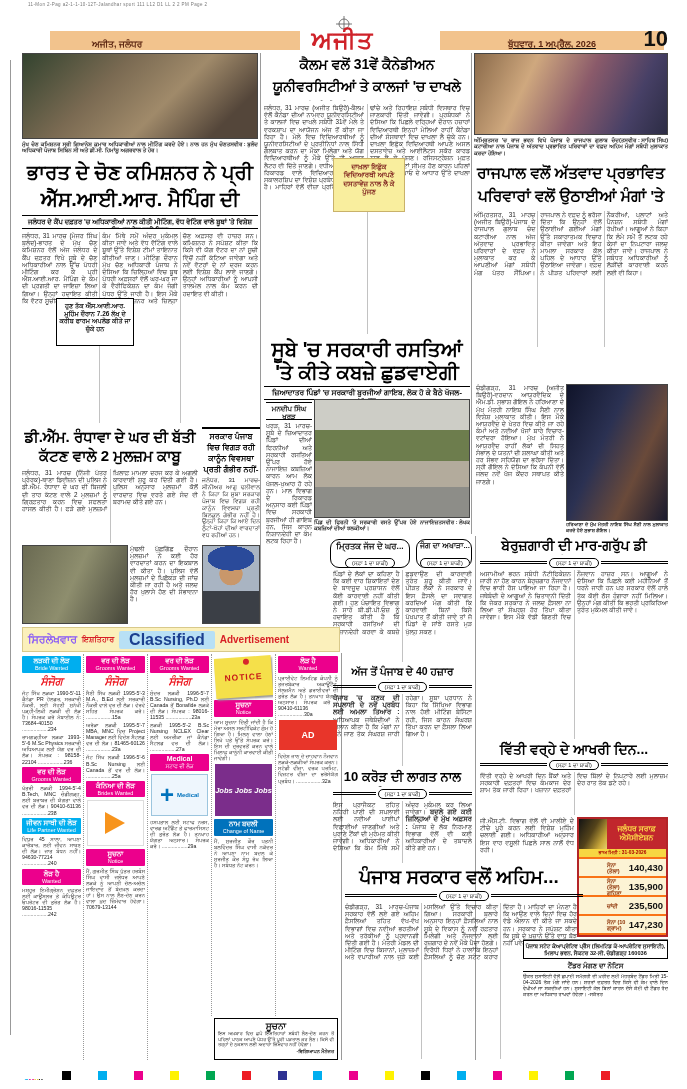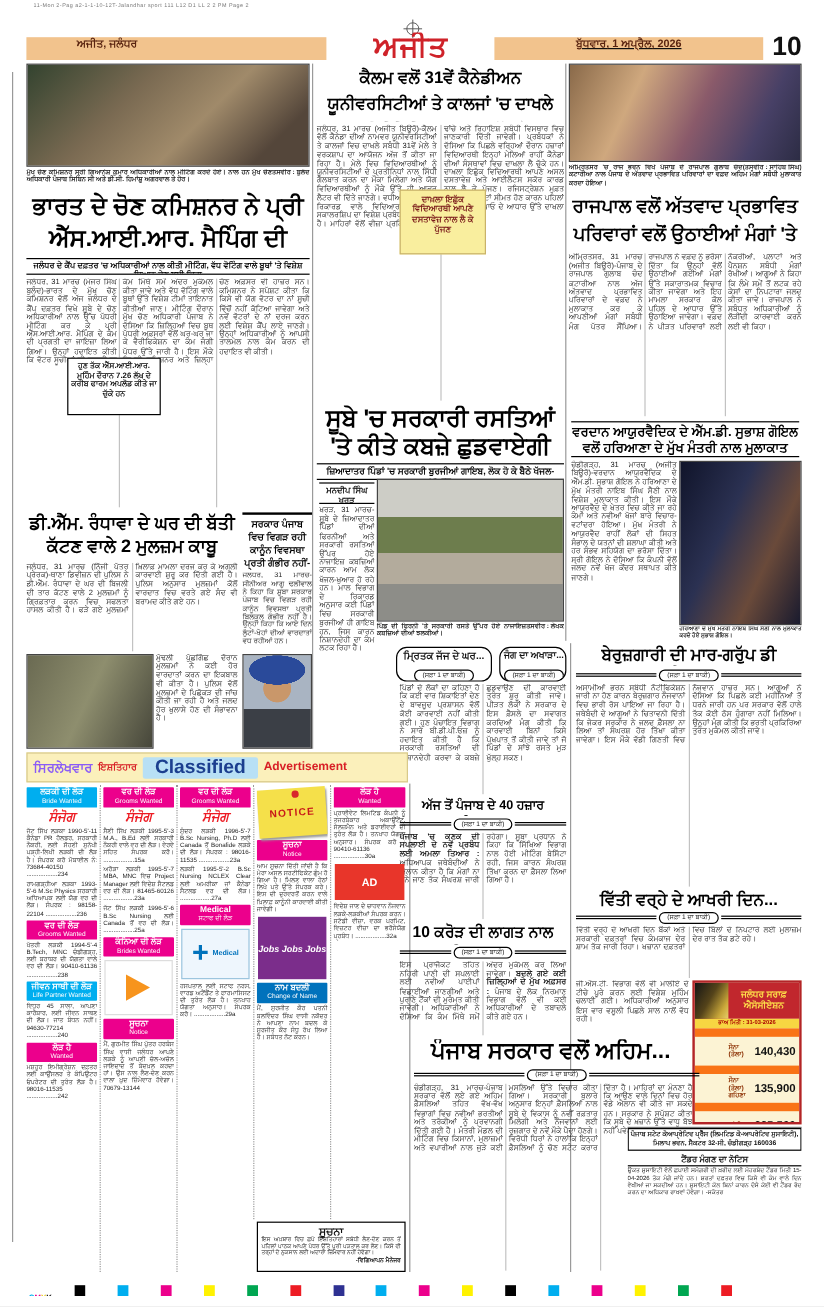--- a/index.html
+++ b/index.html
@@ -2,21 +2,21 @@
 <html><head>
 <meta charset="utf-8">
 <style>
   html,body{margin:0;padding:0;background:#d9d9d9;}
   *{box-sizing:border-box;}
   #page{position:relative;width:687px;height:1089px;background:#fff;margin:0 auto;overflow:hidden;
         font-family:"Liberation Sans","DejaVu Sans",sans-serif;color:#111;}
   .abs{position:absolute;overflow:hidden;}
   
   .printer-line{font-size:4.5px;color:#777;letter-spacing:.4px;white-space:nowrap;}
-  .mast-bar{background:#f2c38d;display:flex;align-items:flex-start;}
+  .mast-bar{background:#f2c38d;display:flex;align-items:flex-end;margin-left:28px;}
   .mast-txt{font-size:9px;font-weight:bold;color:#5a2410;}
   .logo{color:#cf2229;font-size:24px;font-weight:bold;text-align:center;line-height:26px;letter-spacing:1px;}
   .pagenum{font-size:22px;font-weight:bold;text-align:right;line-height:25px;}
   .vrule{position:absolute;width:0;border-left:1px solid #9a9a9a;}
   .vrule.dot{border-left:1px dotted #999;}
   .edge{position:absolute;background:#999;}
   
   .photo{border:1px solid #444;}
   .ph-a{background:linear-gradient(135deg,#33432f,#7a6a52 35%,#a08a6a 60%,#54463a 85%);}
   .ph-c{background:linear-gradient(115deg,#8a6a4a,#cfa87e 28%,#8a5a6a 55%,#474066 80%,#2c2c44);}
@@ -45,21 +45,21 @@
   .contbox{border:1.3px solid #000;border-radius:9px;background:#fff;text-align:center;padding:1px 3px;}
   .contbox .t{font-size:8.5px;font-weight:bold;line-height:10px;white-space:nowrap;}
   .contbox .pill{display:inline-block;}
   .minihead{font-weight:bold;font-size:6.8px;}
   
   .rates{border:2px solid #b32428;background:#fcf3d4;}
   .rates-head{display:flex;height:30px;background:#c1272d;}
   .rates-thumb{width:28px;height:100%;}
   .rates-org{flex:1;text-align:center;color:#ffe24a;font-weight:bold;font-size:7.5px;line-height:9px;padding-top:5px;}
   .rates-date{background:#f7d642;color:#a00;font-size:4.8px;font-weight:bold;text-align:center;line-height:8px;height:8px;}
-  .rate-row{display:flex;border-top:7px solid #f97316;height:31px;align-items:center;padding-left:26px;}
+  .rate-row{display:flex;border-top:2px solid #f97316;height:19px;align-items:center;padding-left:26px;}
   .rate-label{width:42px;font-size:5.6px;font-weight:bold;color:#8b2e00;padding-left:2px;line-height:6px;}
   .rate-value{flex:1;font-size:9.5px;font-weight:bold;text-align:right;padding-right:3px;color:#111;}
   
   .banner{background:#fbf0bb;display:flex;align-items:center;gap:5px;padding:0 5px;border:1px solid #d8c98a;}
   .banner .t1{color:#8b5cf6;font-size:11px;font-weight:bold;}
   .banner .t2{color:#d81f26;font-size:8px;font-weight:bold;}
   .banner .t3{color:#1b3f8f;font-size:16px;font-weight:bold;background:#b8e0f5;padding:0 10px;border-radius:2px;}
   .banner .t4{color:#d81f26;font-size:10px;font-weight:bold;}
   .cl-col{position:absolute;overflow:hidden;}
   .cl-head{display:none;color:#fff;text-align:center;padding:1px 0;margin:2px 0;border-radius:1px;}
@@ -174,21 +174,20 @@
   </div>
 
   <div class="abs photo ph-c" style="left:474px;top:53px;width:194px;height:82px;"></div>
   <div class="abs cap" style="left:474px;top:137px;width:194px;height:22px;">
     <span class="credit">(ਤਸਵੀਰ : ਸਾਹਿਬ ਸਿੰਘ)</span>
     <span>ਅੰਮ੍ਰਿਤਸਰ 'ਚ ਰਾਜ ਭਵਨ ਵਿਖੇ ਪੰਜਾਬ ਦੇ ਰਾਜਪਾਲ ਗੁਲਾਬ ਚੰਦ ਕਟਾਰੀਆ ਨਾਲ ਪੰਜਾਬ ਦੇ ਅੱਤਵਾਦ ਪ੍ਰਭਾਵਿਤ ਪਰਿਵਾਰਾਂ ਦਾ ਵਫ਼ਦ ਅਹਿਮ ਮੰਗਾਂ ਸਬੰਧੀ ਮੁਲਾਕਾਤ ਕਰਦਾ ਹੋਇਆ।</span>
   </div>
   <div class="abs hl" style="left:474px;top:161px;width:194px;height:48px;font-size:15.5px;line-height:23px;">ਰਾਜਪਾਲ ਵਲੋਂ ਅੱਤਵਾਦ ਪ੍ਰਭਾਵਿਤ ਪਰਿਵਾਰਾਂ ਵਲੋਂ ਉਠਾਈਆਂ ਮੰਗਾਂ 'ਤੇ ਸਕਾਰਾਤਮਕ ਵਿਚਾਰ ਕਰਨ ਦਾ ਭਰੋਸਾ</div>
   <div class="abs body c3" style="left:474px;top:211px;width:194px;height:136px;">ਅੰਮ੍ਰਿਤਸਰ, 31 ਮਾਰਚ (ਅਜੀਤ ਬਿਊਰੋ)-ਪੰਜਾਬ ਦੇ ਰਾਜਪਾਲ ਗੁਲਾਬ ਚੰਦ ਕਟਾਰੀਆ ਨਾਲ ਅੱਜ ਅੱਤਵਾਦ ਪ੍ਰਭਾਵਿਤ ਪਰਿਵਾਰਾਂ ਦੇ ਵਫ਼ਦ ਨੇ ਮੁਲਾਕਾਤ ਕਰ ਕੇ ਆਪਣੀਆਂ ਮੰਗਾਂ ਸਬੰਧੀ ਮੰਗ ਪੱਤਰ ਸੌਂਪਿਆ। ਰਾਜਪਾਲ ਨੇ ਵਫ਼ਦ ਨੂੰ ਭਰੋਸਾ ਦਿੱਤਾ ਕਿ ਉਨ੍ਹਾਂ ਵੱਲੋਂ ਉਠਾਈਆਂ ਗਈਆਂ ਮੰਗਾਂ ਉੱਤੇ ਸਕਾਰਾਤਮਕ ਵਿਚਾਰ ਕੀਤਾ ਜਾਵੇਗਾ ਅਤੇ ਇਹ ਮਾਮਲਾ ਸਰਕਾਰ ਕੋਲ ਪਹਿਲ ਦੇ ਆਧਾਰ ਉੱਤੇ ਉਠਾਇਆ ਜਾਵੇਗਾ। ਵਫ਼ਦ ਨੇ ਪੀੜਤ ਪਰਿਵਾਰਾਂ ਲਈ ਨੌਕਰੀਆਂ, ਪਲਾਟਾਂ ਅਤੇ ਪੈਨਸ਼ਨ ਸਬੰਧੀ ਮੰਗਾਂ ਰੱਖੀਆਂ। ਆਗੂਆਂ ਨੇ ਕਿਹਾ ਕਿ ਲੰਮੇ ਸਮੇਂ ਤੋਂ ਲਟਕ ਰਹੇ ਕੇਸਾਂ ਦਾ ਨਿਪਟਾਰਾ ਜਲਦ ਕੀਤਾ ਜਾਵੇ। ਰਾਜਪਾਲ ਨੇ ਸਬੰਧਤ ਅਧਿਕਾਰੀਆਂ ਨੂੰ ਲੋੜੀਂਦੀ ਕਾਰਵਾਈ ਕਰਨ ਲਈ ਵੀ ਕਿਹਾ।</div>
 
-  <div class="abs hl" style="left:476px;top:351px;width:190px;height:30px;font-size:11px;line-height:14px;border-top:1px solid #000;border-bottom:1px solid #000;padding:1px 0;">ਵਰਦਾਨ ਆਯੁਰਵੈਦਿਕ ਦੇ ਐੱਮ.ਡੀ. ਸੁਭਾਸ਼ ਗੋਇਲ ਵਲੋਂ ਹਰਿਆਣਾ ਦੇ ਮੁੱਖ ਮੰਤਰੀ ਨਾਲ ਮੁਲਾਕਾਤ</div>
   <div class="abs body" style="left:476px;top:384px;width:88px;height:148px;">ਚੰਡੀਗੜ੍ਹ, 31 ਮਾਰਚ (ਅਜੀਤ ਬਿਊਰੋ)-ਵਰਦਾਨ ਆਯੁਰਵੈਦਿਕ ਦੇ ਐੱਮ.ਡੀ. ਸੁਭਾਸ਼ ਗੋਇਲ ਨੇ ਹਰਿਆਣਾ ਦੇ ਮੁੱਖ ਮੰਤਰੀ ਨਾਇਬ ਸਿੰਘ ਸੈਣੀ ਨਾਲ ਵਿਸ਼ੇਸ਼ ਮੁਲਾਕਾਤ ਕੀਤੀ। ਇਸ ਮੌਕੇ ਆਯੁਰਵੈਦ ਦੇ ਖੇਤਰ ਵਿਚ ਕੀਤੇ ਜਾ ਰਹੇ ਕੰਮਾਂ ਅਤੇ ਨਵੀਆਂ ਖੋਜਾਂ ਬਾਰੇ ਵਿਚਾਰ-ਵਟਾਂਦਰਾ ਹੋਇਆ। ਮੁੱਖ ਮੰਤਰੀ ਨੇ ਆਯੁਰਵੈਦ ਰਾਹੀਂ ਲੋਕਾਂ ਦੀ ਸਿਹਤ ਸੰਭਾਲ ਦੇ ਯਤਨਾਂ ਦੀ ਸ਼ਲਾਘਾ ਕੀਤੀ ਅਤੇ ਹਰ ਸੰਭਵ ਸਹਿਯੋਗ ਦਾ ਭਰੋਸਾ ਦਿੱਤਾ। ਸ੍ਰੀ ਗੋਇਲ ਨੇ ਦੱਸਿਆ ਕਿ ਕੰਪਨੀ ਵੱਲੋਂ ਜਲਦ ਨਵੇਂ ਖੋਜ ਕੇਂਦਰ ਸਥਾਪਤ ਕੀਤੇ ਜਾਣਗੇ।</div>
   <div class="abs photo ph-g" style="left:566px;top:384px;width:102px;height:137px;"></div>
   <div class="abs gcap" style="left:566px;top:522px;width:102px;height:12px;">ਹਰਿਆਣਾ ਦੇ ਮੁੱਖ ਮੰਤਰੀ ਨਾਇਬ ਸਿੰਘ ਸੈਣੀ ਨਾਲ ਮੁਲਾਕਾਤ ਕਰਦੇ ਹੋਏ ਸੁਭਾਸ਼ ਗੋਇਲ।</div>
 
   <div class="abs hl" style="left:480px;top:537px;width:188px;height:18px;font-size:14px;line-height:17px;">ਬੇਰੁਜ਼ਗਾਰੀ ਦੀ ਮਾਰ-ਗਰੁੱਪ ਡੀ ਦੀਆਂ...</div>
   <div class="abs pillrow" style="left:480px;top:557px;width:188px;height:11px;">
     <span class="pill">(ਸਫ਼ਾ 1 ਦਾ ਬਾਕੀ)</span>
   </div>
   <div class="abs body c2" style="left:480px;top:570px;width:188px;height:169px;">ਅਸਾਮੀਆਂ ਭਰਨ ਸਬੰਧੀ ਨੋਟੀਫਿਕੇਸ਼ਨ ਜਾਰੀ ਨਾ ਹੋਣ ਕਾਰਨ ਬੇਰੁਜ਼ਗਾਰ ਨੌਜਵਾਨਾਂ ਵਿਚ ਭਾਰੀ ਰੋਸ ਪਾਇਆ ਜਾ ਰਿਹਾ ਹੈ। ਜਥੇਬੰਦੀ ਦੇ ਆਗੂਆਂ ਨੇ ਚਿਤਾਵਨੀ ਦਿੱਤੀ ਕਿ ਜੇਕਰ ਸਰਕਾਰ ਨੇ ਜਲਦ ਫ਼ੈਸਲਾ ਨਾ ਲਿਆ ਤਾਂ ਸੰਘਰਸ਼ ਹੋਰ ਤਿੱਖਾ ਕੀਤਾ ਜਾਵੇਗਾ। ਇਸ ਮੌਕੇ ਵੱਡੀ ਗਿਣਤੀ ਵਿਚ ਨੌਜਵਾਨ ਹਾਜ਼ਰ ਸਨ। ਆਗੂਆਂ ਨੇ ਦੱਸਿਆ ਕਿ ਪਿਛਲੇ ਕਈ ਮਹੀਨਿਆਂ ਤੋਂ ਧਰਨੇ ਜਾਰੀ ਹਨ ਪਰ ਸਰਕਾਰ ਵੱਲੋਂ ਹਾਲੇ ਤੱਕ ਕੋਈ ਠੋਸ ਹੁੰਗਾਰਾ ਨਹੀਂ ਮਿਲਿਆ। ਉਨ੍ਹਾਂ ਮੰਗ ਕੀਤੀ ਕਿ ਭਰਤੀ ਪ੍ਰਕਿਰਿਆ ਤੁਰੰਤ ਮੁਕੰਮਲ ਕੀਤੀ ਜਾਵੇ।</div>
 

